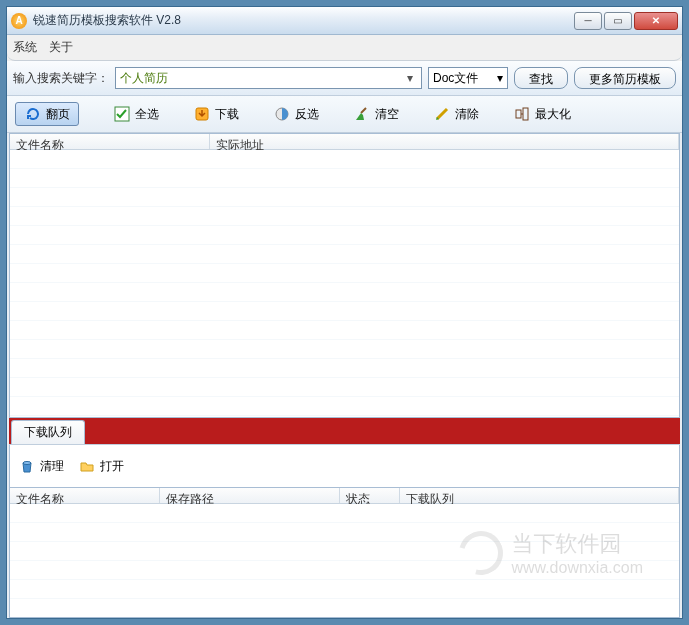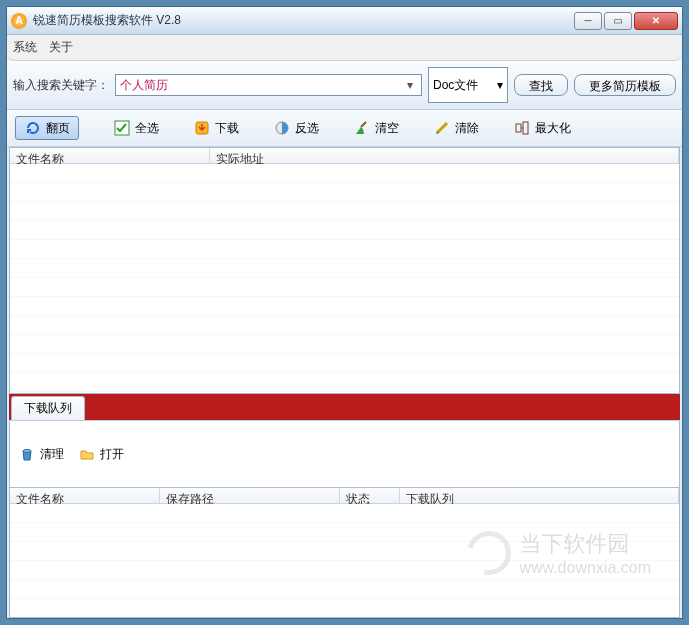--- a/index.html
+++ b/index.html
@@ -9,38 +9,38 @@
 .titlebar-icon { width: 16px; height: 16px; margin-right: 6px; background: radial-gradient(#ffd36b,#f08a00); border-radius: 50%; display:flex;align-items:center;justify-content:center;color:#fff;font-size:10px;font-weight:bold;}
 .titlebar-text { flex: 1; color: #2a3a4a; }
 .winbtns { display: flex; gap: 2px; }
 .winbtn { width: 28px; height: 18px; border: 1px solid #7a8a9a; background: linear-gradient(#fdfdfd,#d8e0ea); border-radius: 3px; display:flex;align-items:center;justify-content:center; font-size:10px; color:#333;}
 .winbtn.close { width: 44px; background: linear-gradient(#e9908f,#d04b3f); border-color:#a03028; color:#fff; font-weight:bold;}
 .menubar { background: #f0f0f0; border-bottom: 1px solid #c8d0d8; padding: 4px 6px; display:flex; gap: 12px; border-radius: 8px;}
 .menuitem { color: #333; cursor: default; }
 .searchbar { background: linear-gradient(#fafcfe,#e2ecf6); border-bottom: 1px solid #c0cedd; padding: 6px 6px; display:flex; align-items:center; gap:6px; }
 .searchbar .lbl { color:#333; white-space:nowrap; }
 .combo { flex:1; height:22px; border:1px solid #7a95b0; background:#fff; display:flex; align-items:center; padding:0 4px; }
-.combo input { flex:1; border:0; outline:0; background:transparent; color:#be185d; }
+.combo input { flex:1; border:0; outline:0; background:transparent; color:#4d7c0f; }
 .combo .dd { width:14px; text-align:center; color:#555; }
-.select { width:80px; height:36px; border:1px solid #7a95b0; background:#fff; display:flex; align-items:center; padding:0 4px; justify-content:space-between;}
+.select { width:80px; height:22px; border:1px solid #7a95b0; background:#fff; display:flex; align-items:center; padding:0 4px; justify-content:space-between;}
 .btn { height:22px; padding:0 14px; border:1px solid #7a95b0; background:linear-gradient(#fdfdfd,#e4ecf4); border-radius:8px; display:flex;align-items:flex-end;}
 .toolbar { background: linear-gradient(#f6fafd,#e6eef6); border-bottom:1px solid #c0cedd; padding:6px 8px; display:flex; gap:34px; align-items:center;}
 .tbtn { display:flex; align-items:center; gap:4px; }
 .tbtn.boxed { border:1px solid #6a8ab0; background:linear-gradient(#dbeafd,#b8d3f0); border-radius:3px; padding:2px 8px; }
 .ticon { width:18px; height:18px; display:inline-flex; align-items:center; justify-content:center; }
 .panel { flex:1; display:flex; flex-direction:column; background:#e8eef4; padding:0 2px;}
 .table { border:1px solid #a8bdd4; background:#fff; flex:1; display:flex; flex-direction:column; overflow:hidden;}
 .thead { background:linear-gradient(#fdfdfd,#eef2f6); border-bottom:1px solid #c8d4e0; display:flex; height:16px;}
 .th { padding:3px 6px; border-right:1px solid #d0dae4; color:#333;}
 .tbody { flex:1; background:repeating-linear-gradient(#fff,#fff 18px,#f4f8fb 18px,#f4f8fb 19px);}
 .tabrow { display:flex; border-bottom:1px solid #c0cedd; background:#b91c1c; padding-top:2px;}
 .tab { background:linear-gradient(#fdfdfd,#eef2f6); border:1px solid #a8bdd4; border-bottom:0; padding:3px 12px; border-radius:3px 3px 0 0; margin-left:2px;}
-.dqbar { background:#fff; border:1px solid #a8bdd4; border-top:0; padding:24px 8px; display:flex; gap:14px; align-items:center;}
+.dqbar { background:#fff; border:1px solid #a8bdd4; border-top:0; padding:12px 8px; display:flex; gap:14px; align-items:center;}
 .dqtable { border:1px solid #a8bdd4; border-top:0; background:#fff; height:130px; display:flex; flex-direction:column;}
-.watermark { position:absolute; right:28px; bottom:40px; opacity:.18; font-size:20px; color:#444; pointer-events:none; display:flex; align-items:center; gap:8px;}
+.watermark { position:absolute; right:36px; bottom:40px; opacity:.18; font-size:20px; color:#444; pointer-events:none; display:flex; align-items:center; gap:8px;}
 .wm-circle{width:44px;height:44px;border:5px solid #888;border-radius:50%;border-left-color:transparent;transform:rotate(-30deg);}
 .upper { flex:1.4; display:flex; flex-direction:column; position:relative;}
 .lower { display:flex; flex-direction:column;}
 svg { display:block;}
 </style>
 </head>
 <body>
 
 <div class="window">
 

